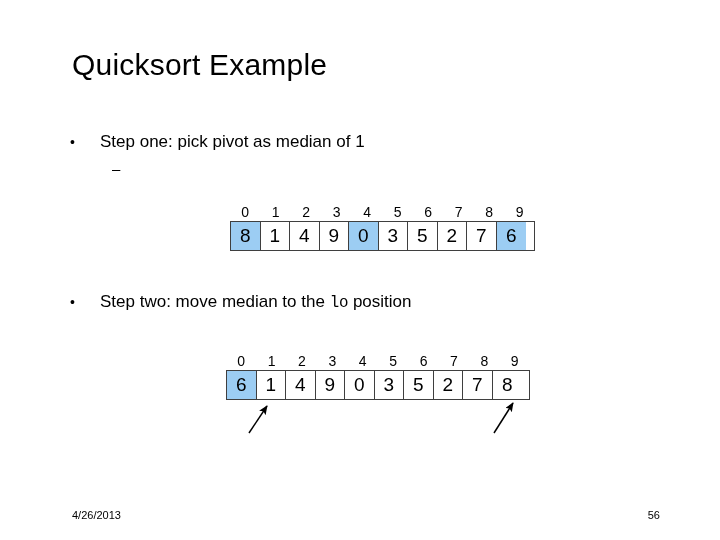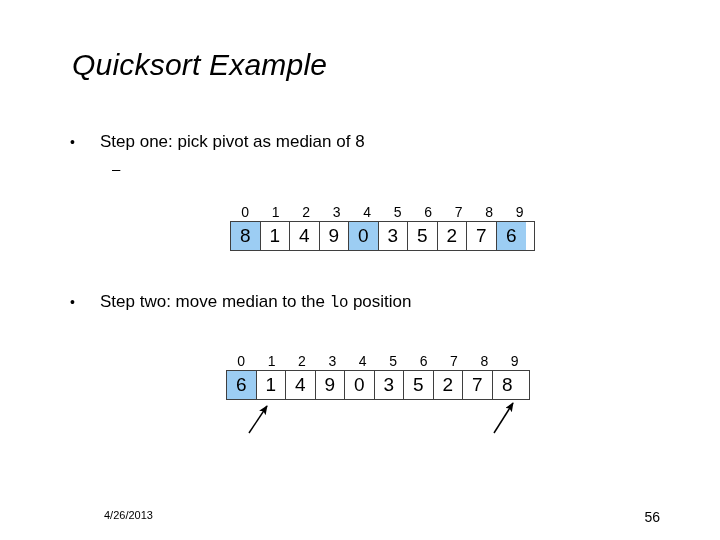--- a/index.html
+++ b/index.html
@@ -24,21 +24,20 @@
     height: 540px;
     background: #ffffff;
   }
 
   
   .slide-title {
     position: absolute;
     left: 72px;
     top: 48px;
     font-size: 30px;
-    font-style: italic;
     font-weight: normal;
     letter-spacing: 0.2px;
     color: #000000;
     white-space: nowrap;
   }
 
   
   .bullet-row {
     position: absolute;
     display: flex;
@@ -127,40 +126,39 @@
     pointer-events: none;
   }
 
   
   .footer-date {
     position: absolute;
     left: 72px;
     top: 509px;
     font-size: 11px;
     color: #000000;
-    margin-left: 32px;
   }
   .footer-pageno {
     position: absolute;
     right: 60px;
     top: 509px;
-    font-size: 14px;
+    font-size: 11px;
     color: #000000;
   }
 </style>
 </head>
 <body>
 
 <div class="slide">
 
   <div class="slide-title">Quicksort Example</div>
 
   <div class="bullet-row bullet-lvl1" id="bullet-step-one">
     <span class="bullet-marker">•</span>
-    <span class="bullet-text">Step one: pick pivot as median of 8</span>
+    <span class="bullet-text">Step one: pick pivot as median of 1</span>
   </div>
 
   <div class="bullet-row bullet-lvl2" id="bullet-lo-hi">
     <span class="bullet-marker">–</span>
   </div>
 
   <div class="array-figure" id="array-figure-1">
     <div class="array-index-row">
       <span class="array-index-cell">0</span>
       <span class="array-index-cell">1</span>

